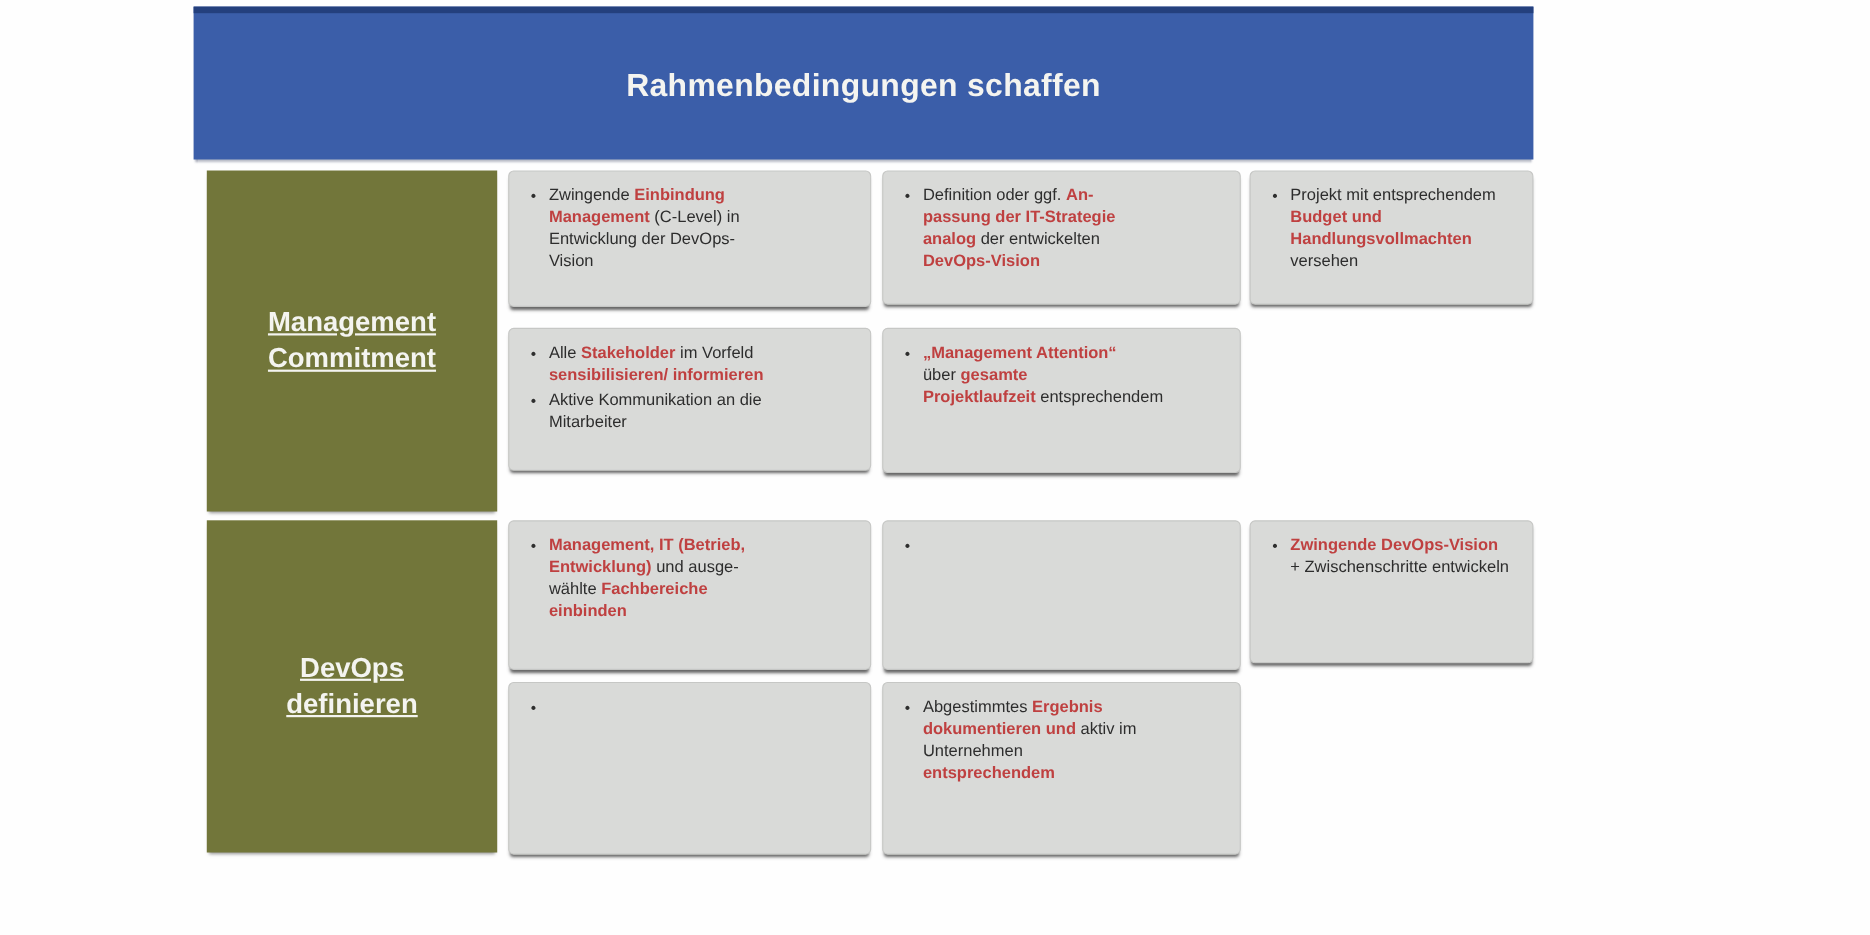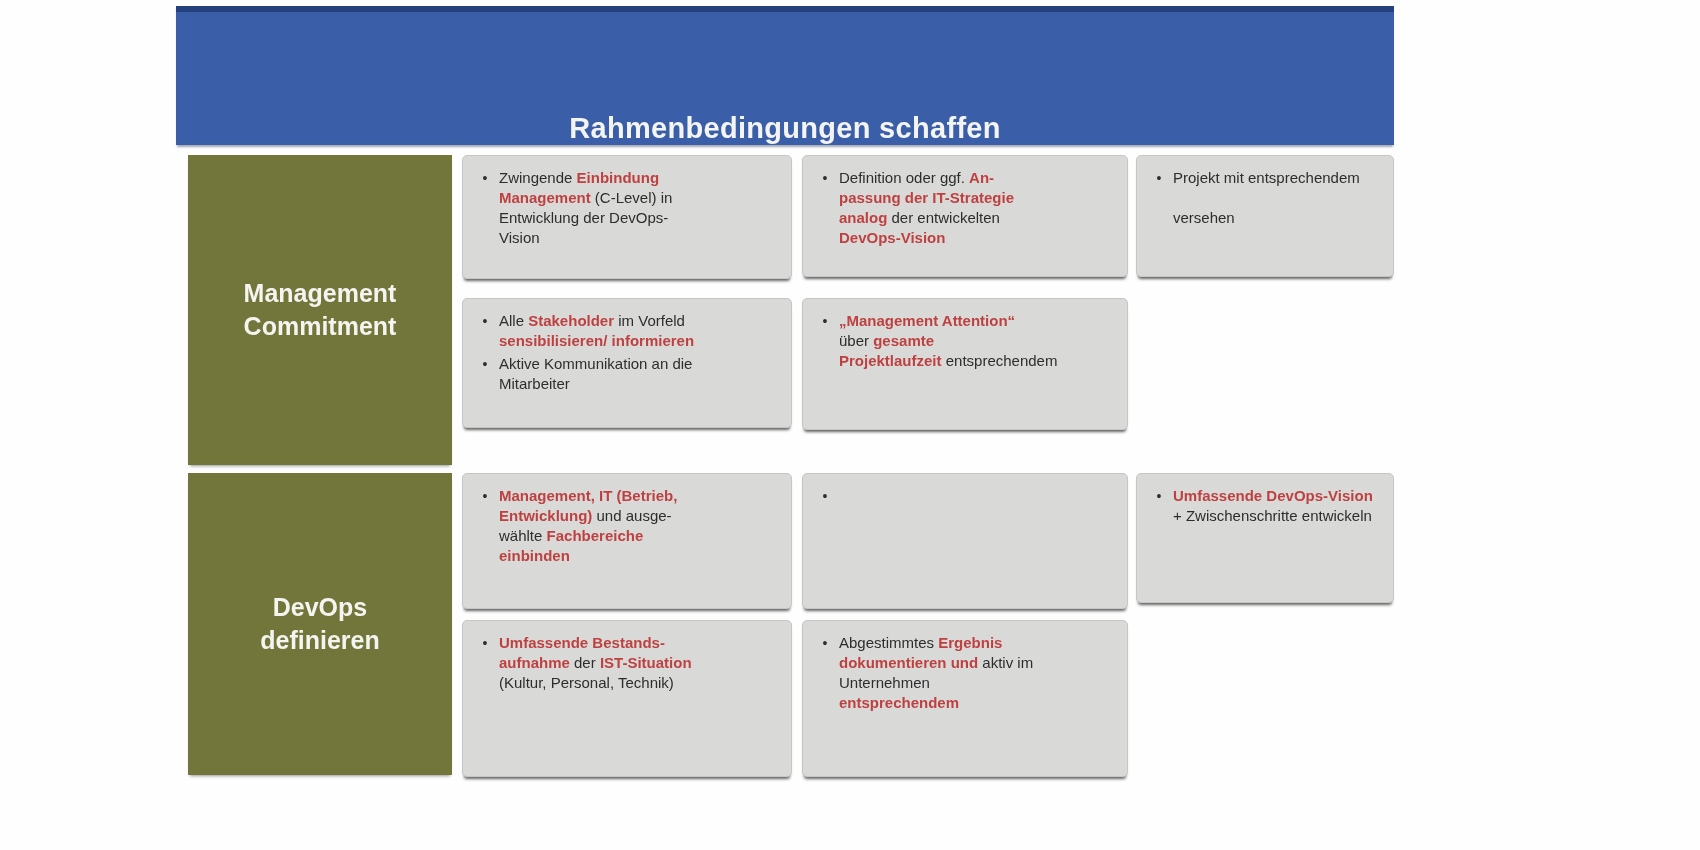--- a/index.html
+++ b/index.html
@@ -4,35 +4,36 @@
 <style>
   html,body{margin:0;padding:0;background:#fff;}
   #canvas{
     position:relative;width:1700px;height:850px;background:#fefefe;overflow:hidden;
     font-family:"Liberation Sans", sans-serif;
   }
   .header-bar{
     position:absolute;left:176px;top:6px;width:1218px;height:133px;
     background:var(--header-bg);
     border-top:6px solid #24407d;
-    display:flex;align-items:flex-end;justify-content:center;
+    display:flex;align-items:center;justify-content:center;
     box-shadow:0 3px 2px -1px rgba(50,60,90,.45);
   }
   .header-bar .title{
     color:var(--text-light);font-size:29px;font-weight:700;letter-spacing:.3px;
   }
   .row-label{
     position:absolute;left:188px;width:264px;
     background:var(--row-label-bg);
     display:flex;align-items:center;justify-content:center;text-align:center;
     box-shadow:0 3px 3px -2px rgba(60,60,60,.55);
   }
   .row-label .label{
     color:var(--text-light);font-size:25px;font-weight:700;line-height:1.32;
     white-space:pre-line;
+    text-decoration:underline;
   }
   .card{
     position:absolute;background:var(--card-bg);
     border:1px solid #c6c7c5;border-radius:5px;
     box-shadow:0 4px 3px -2px rgba(60,60,60,.8);
     padding:12px 8px 8px 16px;box-sizing:border-box;
   }
   .bullet{display:flex;gap:8px;margin-bottom:3px;}
   .dot{
     flex:0 0 12px;color:#2e2e2e;font-size:14px;line-height:20px;text-align:center;
@@ -79,21 +80,22 @@
 passung der IT-Strategie
 analog</span><span> der entwickelten
 </span><span class="red">DevOps-Vision</span></div>
     </div>
   </div>
 
   <div class="card" style="left:1136px;top:155px;width:258px;height:122px">
     <div class="bullet">
       <span class="dot">•</span>
       <div class="btext"><span>Projekt mit entsprechendem
-</span><span>
+</span><span class="red">Budget und
+Handlungsvollmachten</span><span>
 versehen</span></div>
     </div>
   </div>
 
   <div class="card" style="left:462px;top:298px;width:330px;height:130px">
     <div class="bullet">
       <span class="dot">•</span>
       <div class="btext"><span>Alle </span><span class="red">Stakeholder</span><span> im Vorfeld
 </span><span class="red">sensibilisieren/ informieren</span></div>
     </div>
@@ -125,31 +127,28 @@
 
   <div class="card" style="left:802px;top:473px;width:326px;height:136px">
     <div class="bullet">
       <span class="dot">•</span>
     </div>
   </div>
 
   <div class="card" style="left:1136px;top:473px;width:258px;height:130px">
     <div class="bullet">
       <span class="dot">•</span>
-      <div class="btext"><span class="red">Umfassende DevOps-Vision</span><span>
+      <div class="btext"><span class="red">Zwingende DevOps-Vision</span><span>
 + Zwischenschritte entwickeln</span></div>
     </div>
   </div>
 
   <div class="card" style="left:462px;top:620px;width:330px;height:157px">
     <div class="bullet">
       <span class="dot">•</span>
-      <div class="btext"><span class="red">Umfassende Bestands-
-aufnahme</span><span> der </span><span class="red">IST-Situation</span><span>
-(Kultur, Personal, Technik)</span></div>
     </div>
   </div>
 
   <div class="card" style="left:802px;top:620px;width:326px;height:157px">
     <div class="bullet">
       <span class="dot">•</span>
       <div class="btext"><span>Abgestimmtes </span><span class="red">Ergebnis
 dokumentieren und</span><span> aktiv im
 Unternehmen
 </span><span class="red">entsprechendem</span></div>

